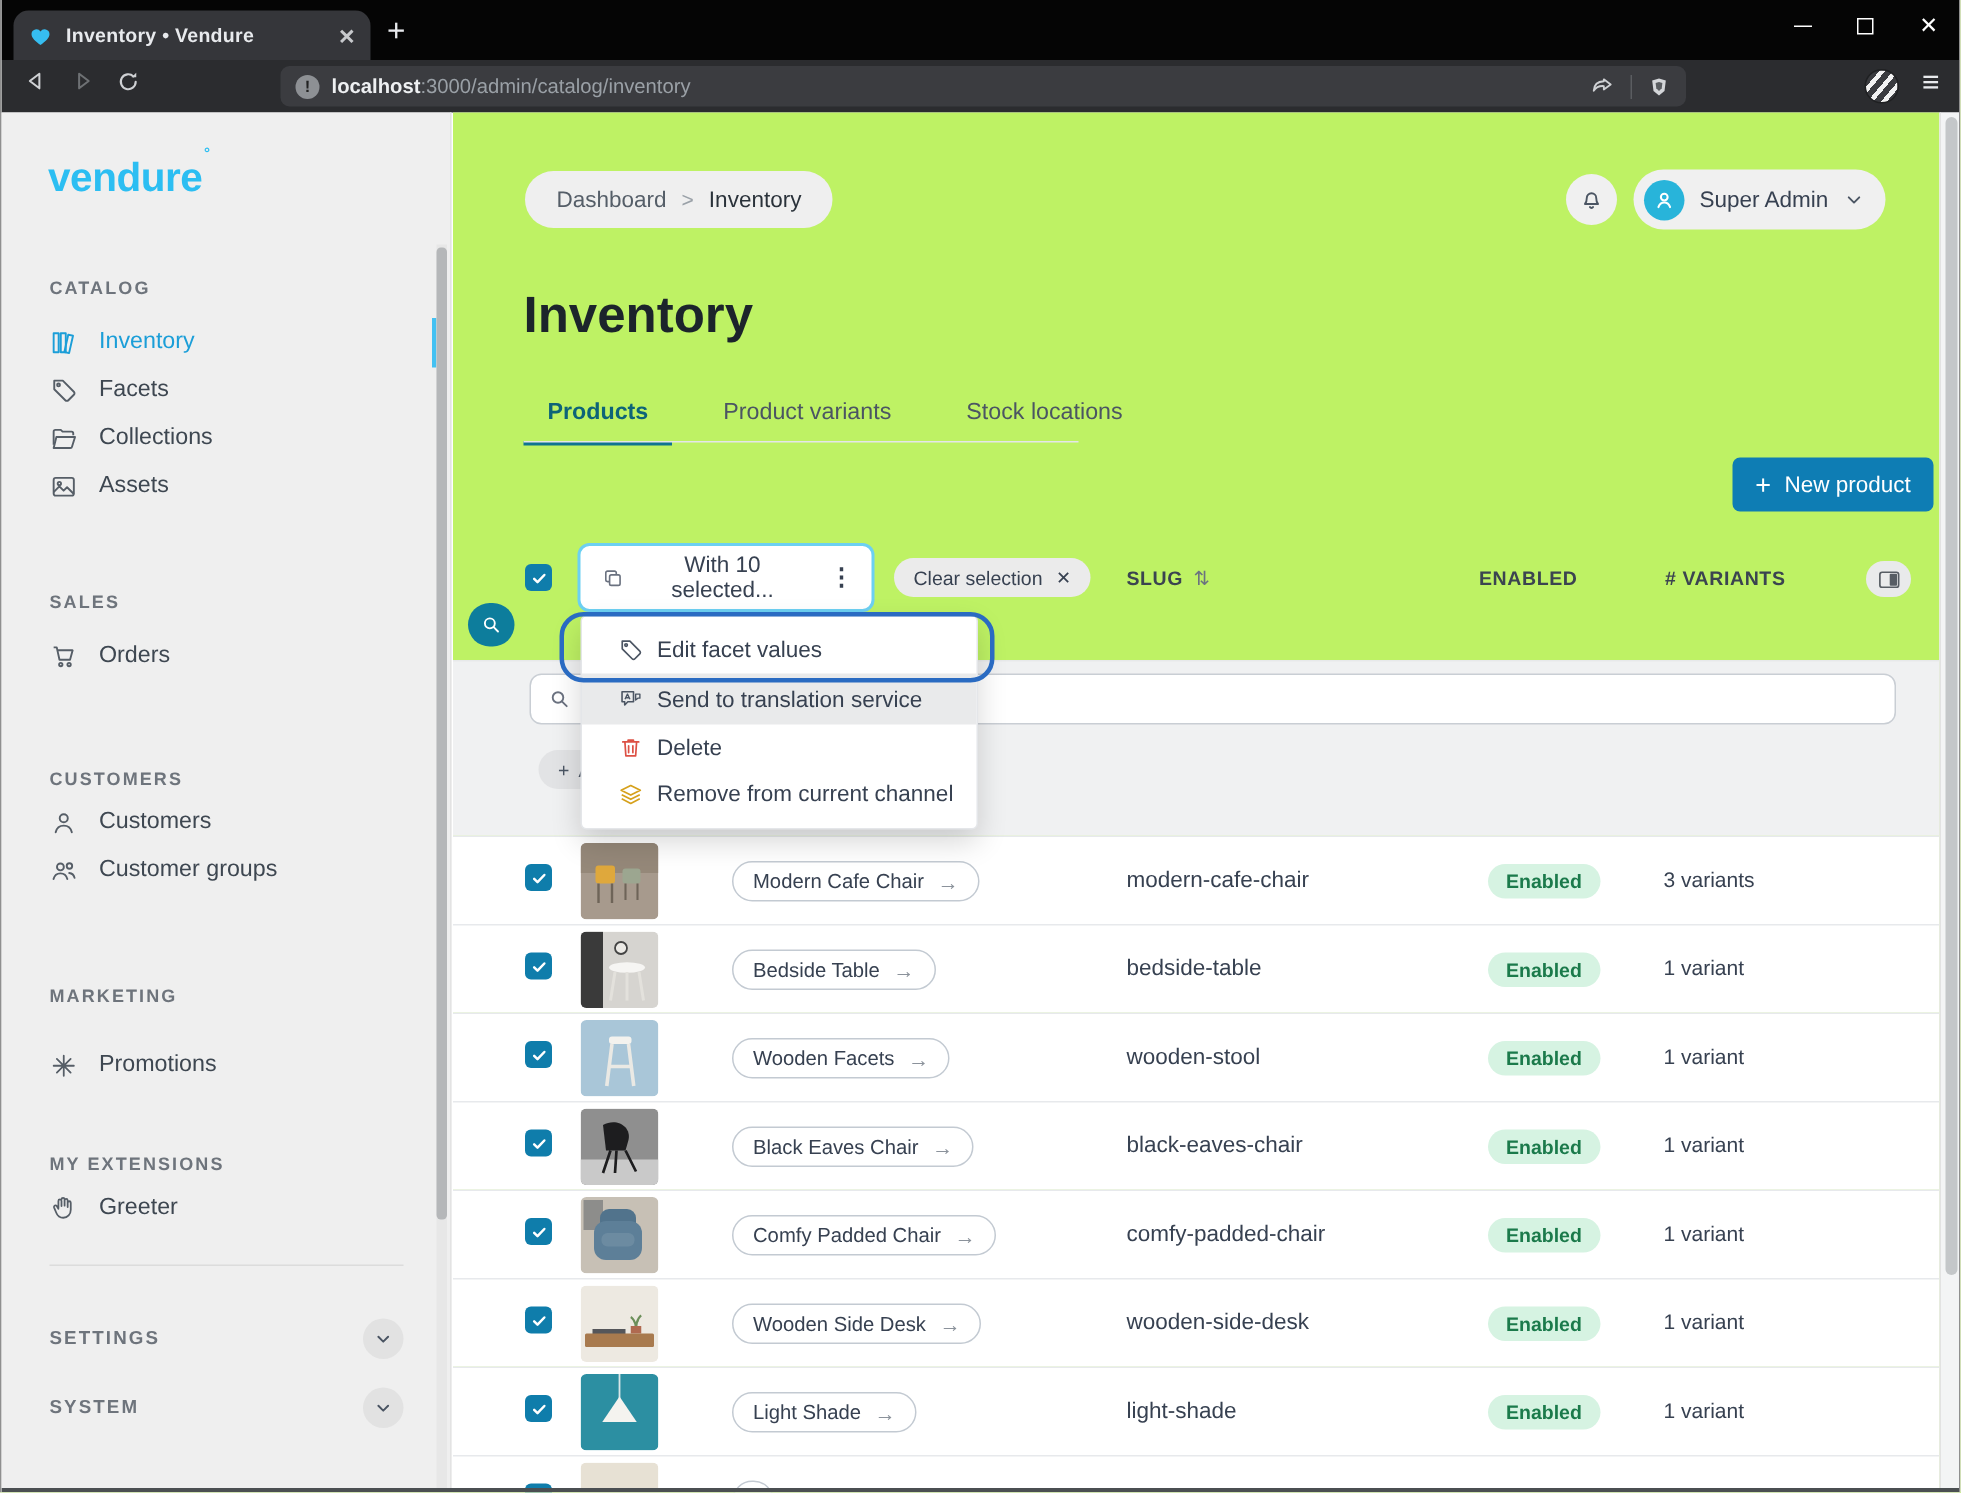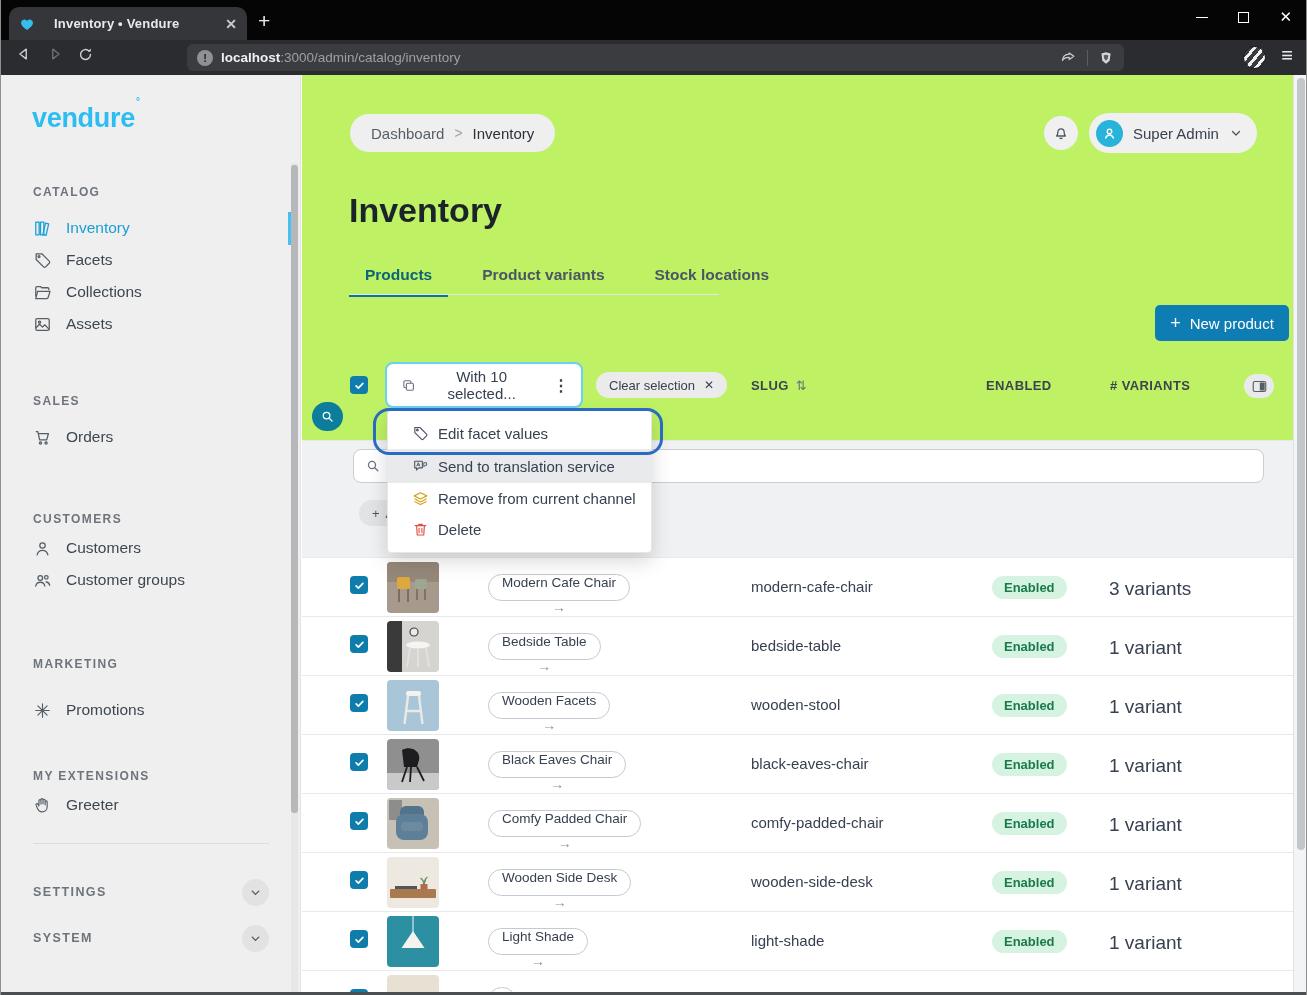--- a/index.html
+++ b/index.html
@@ -5,21 +5,21 @@
   * { margin:0; padding:0; box-sizing:border-box; }
   html,body { width:1307px; height:995px; overflow:hidden; }
   body { font-family:"Liberation Sans", sans-serif; background:#fff; }
   #screen { position:relative; width:1307px; height:995px; overflow:hidden; background:#fff;
             border-left:1px solid #8f8f8f; border-right:1px solid #8f8f8f; }
   svg { display:block; }
 
   
   .tabbar { position:absolute; left:0; top:0; width:100%; height:40px; background:#050505; }
   .tab { position:absolute; left:8px; top:7px; width:238px; height:33px; background:#35363a;
-         border-radius:10px 10px 0 0; display:flex; align-items:center; gap:19px; padding:0 10px;
+         border-radius:10px 10px 0 0; display:flex; align-items:center; gap:9px; padding:0 10px;
          color:#e8eaed; font-size:13px; font-weight:700; }
   .tab-title { flex:1; white-space:nowrap; overflow:hidden; font-weight:700; letter-spacing:.2px; }
   .tab-close { color:#c7c9cc; font-size:14px; cursor:default; }
   .newtab { position:absolute; left:257px; top:9px; color:#e8eaed; font-size:21px; font-weight:400; }
   .winctl { position:absolute; right:14px; top:4px; display:flex; gap:30px; align-items:center; height:26px; color:#fff; }
   .winctl .min { width:12px; border-top:1.6px solid #fff; display:inline-block; }
   .winctl .max { width:11px; height:11px; border:1.4px solid #fff; display:inline-block; }
   .winctl .cls { font-size:15px; }
 
   .toolbar { position:absolute; left:0; top:40px; width:100%; height:35px; background:#2b2c2f; }
@@ -64,21 +64,21 @@
   .crumb .cur { color:#2a323a; font-weight:500; }
   .bell-btn { position:absolute; left:742px; top:41px; width:34px; height:34px; border-radius:50%;
               background:#f0f0f0; display:grid; place-items:center; color:#4b5563; }
   .user-pill { position:absolute; left:787px; top:38px; height:40px; border-radius:20px; background:#f0f0f0;
                display:flex; align-items:center; gap:10px; padding:0 14px 0 7px; }
   .user-avatar { width:27px; height:27px; border-radius:50%; background:#28b4da; display:grid; place-items:center; }
   .user-name { font-size:15px; color:#374151; }
   .page-title { position:absolute; left:47px; top:116px; font-size:34px; font-weight:700; color:#1c242b; }
 
   .tabs { position:absolute; left:47px; top:183px; display:flex; }
-  .tabx { padding:8px 16px 13px; font-size:15.5px; color:#4b5563; position:relative; margin-right:18px;font-weight:bold; }
+  .tabx { padding:8px 16px 13px; font-size:15.5px; color:#4b5563; position:relative; margin-right:18px; }
   .tabx.active { color:#0d6478; font-weight:700; }
   .tabx.active:after { content:""; position:absolute; left:0; right:0; bottom:0; height:3px; background:#0e7490; }
   .tab-border { position:absolute; left:47px; top:219px; width:370px; border-top:1px solid #e3e6e9; }
 
   .btn-new { position:absolute; left:853px; top:230px; width:134px; height:36px; background:#0e7db4;
              border:none; border-radius:5px; color:#fff; font-size:15px; font-weight:500;
              display:flex; align-items:center; justify-content:center; gap:9px; font-family:inherit; }
   .btn-new .plus { font-size:18px; font-weight:400; }
 
   .cb { width:18px; height:18px; border-radius:4px; background:#0f7dab; display:grid; place-items:center; }
@@ -109,26 +109,26 @@
   .mi.hl { background:#e9eaeb; height:34px; }
   .mi svg { width:17px; height:17px; flex:none; }
   .annot { position:absolute; left:71px; top:333px; width:290px; height:47px; border:3px solid #2a6bc2;
            border-radius:16px; z-index:6; pointer-events:none; }
 
   .table { position:absolute; left:0; top:0; width:991px; }
   .row { position:absolute; left:0; width:991px; height:59px; border-top:1px solid #e7e9ec; background:#fff; }
   .row .cb { position:absolute; left:48px; top:18px; }
   .thumb { position:absolute; left:85px; top:4px; width:52px; height:51px; border-radius:4px; overflow:hidden; }
   .npill { position:absolute; left:186px; top:16px; height:27px; border:1px solid #c3cad2; border-radius:14px;
-           background:#fff; display:flex; align-items:center; gap:9px; padding:0 13px; font-size:13.5px; color:#374151;flex-direction:column; }
+           background:#fff; display:flex; align-items:center; gap:9px; padding:0 13px; font-size:13.5px; color:#374151; }
   .npill .arr { color:#8b929b; font-size:14px; }
   .slug { position:absolute; left:449px; top:20px; font-size:15px; color:#374151; }
   .badge { position:absolute; left:690px; top:18px; height:23px; border-radius:12px; background:#d6f3e2;
            color:#1b7a4b; font-size:13px; font-weight:600; display:flex; align-items:center; padding:0 12px; }
-  .vars { position:absolute; left:807px; top:20px; font-size:19px; color:#374151; }
+  .vars { position:absolute; left:807px; top:20px; font-size:14px; color:#374151; }
 
   .win-scroll { position:absolute; left:1292px; top:75px; width:15px; height:917px; background:#f3f4f5; border-left:1px solid #e2e2e2; }
   .win-thumb { position:absolute; left:3px; top:3px; width:8px; height:772px; background:#c4c7c9; border-radius:4px; }
   .bottom-strip { position:absolute; left:0; bottom:0; width:100%; height:3px; background:#4b4f52; }
 </style>
 </head>
 <body>
 
 <div id="screen">
 
@@ -392,32 +392,32 @@
       </div>
       <div class="mi hl">
         <svg viewBox="0 0 24 24" fill="none" stroke="#4b5563" stroke-width="1.5" stroke-linejoin="round">
             <path d="M14.6 4.5H3.8v9.4h2.5v3.1l3-3.1h5.3z"></path>
             <path d="M6.6 11.6l2.3-5 2.3 5M7.4 10.1h3" stroke-width="1.3"></path>
             <path d="M16.6 6.7h4v3.8h-1.9l-2.1 1.8v-1.8z" stroke-width="1.3"></path>
           </svg>
         <span>Send to translation service</span>
       </div>
       <div class="mi">
+        <svg viewBox="0 0 24 24" fill="none" stroke="#dd5145" stroke-width="1.6" stroke-linecap="round" stroke-linejoin="round">
+            <path d="M4.5 6.5h15M9.5 6.5V4.8h5v1.7M6.5 6.5l.9 13.2h9.2l.9-13.2M10 10.2v6.3M14 10.2v6.3"></path>
+          </svg>
+        <span>Delete</span>
+      </div>
+      <div class="mi">
         <svg viewBox="0 0 24 24" fill="none" stroke="#d6a11c" stroke-width="1.6" stroke-linejoin="round">
             <path d="M12 3.8 21 8.3l-9 4.5-9-4.5z"></path>
             <path d="M3.5 12.5 12 16.8l8.5-4.3"></path>
             <path d="M3.5 16.3 12 20.6l8.5-4.3"></path>
           </svg>
         <span>Remove from current channel</span>
-      </div>
-      <div class="mi">
-        <svg viewBox="0 0 24 24" fill="none" stroke="#dd5145" stroke-width="1.6" stroke-linecap="round" stroke-linejoin="round">
-            <path d="M4.5 6.5h15M9.5 6.5V4.8h5v1.7M6.5 6.5l.9 13.2h9.2l.9-13.2M10 10.2v6.3M14 10.2v6.3"></path>
-          </svg>
-        <span>Delete</span>
       </div>
     </div>
     <div class="annot"></div>
 
     <div class="table">
 
       <div class="row" style="top:482px">
         <span class="cb">
             <svg width="13" height="13" viewBox="0 0 18 18" fill="none" stroke="#fff" stroke-width="2.3" stroke-linecap="round" stroke-linejoin="round">
               <path d="M4.3 9.5l3.1 3.1L13.7 6"></path>

